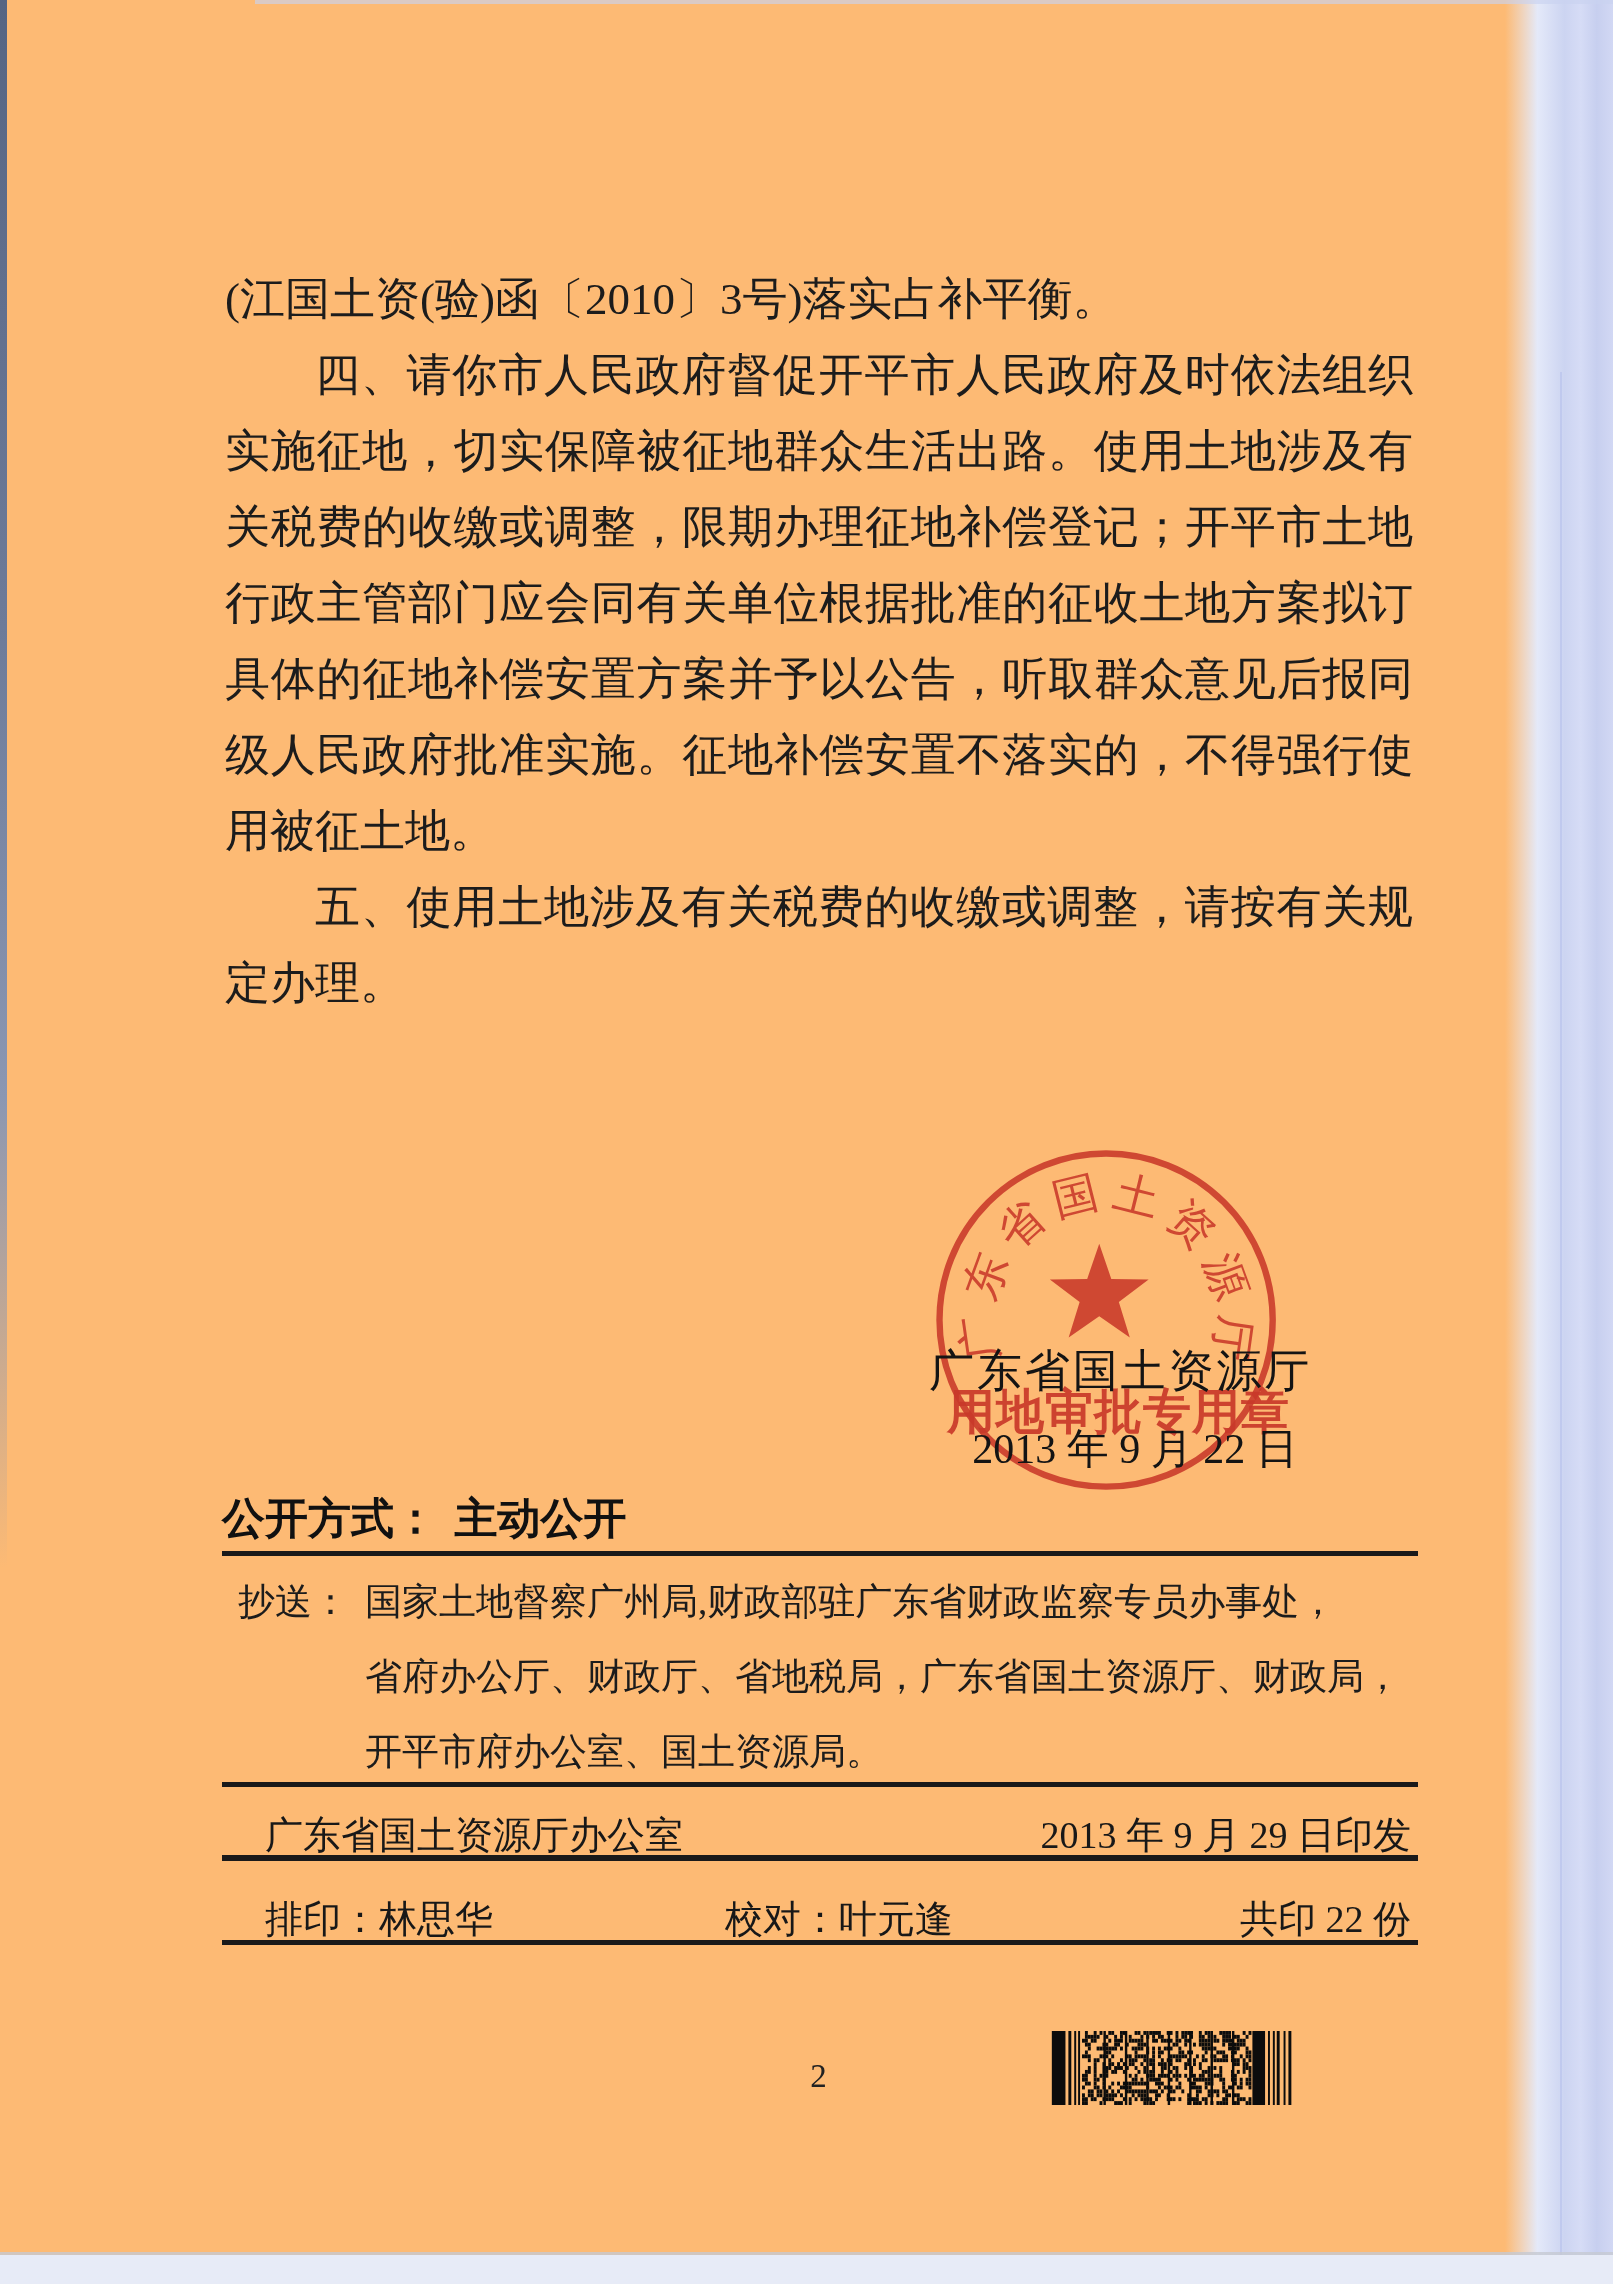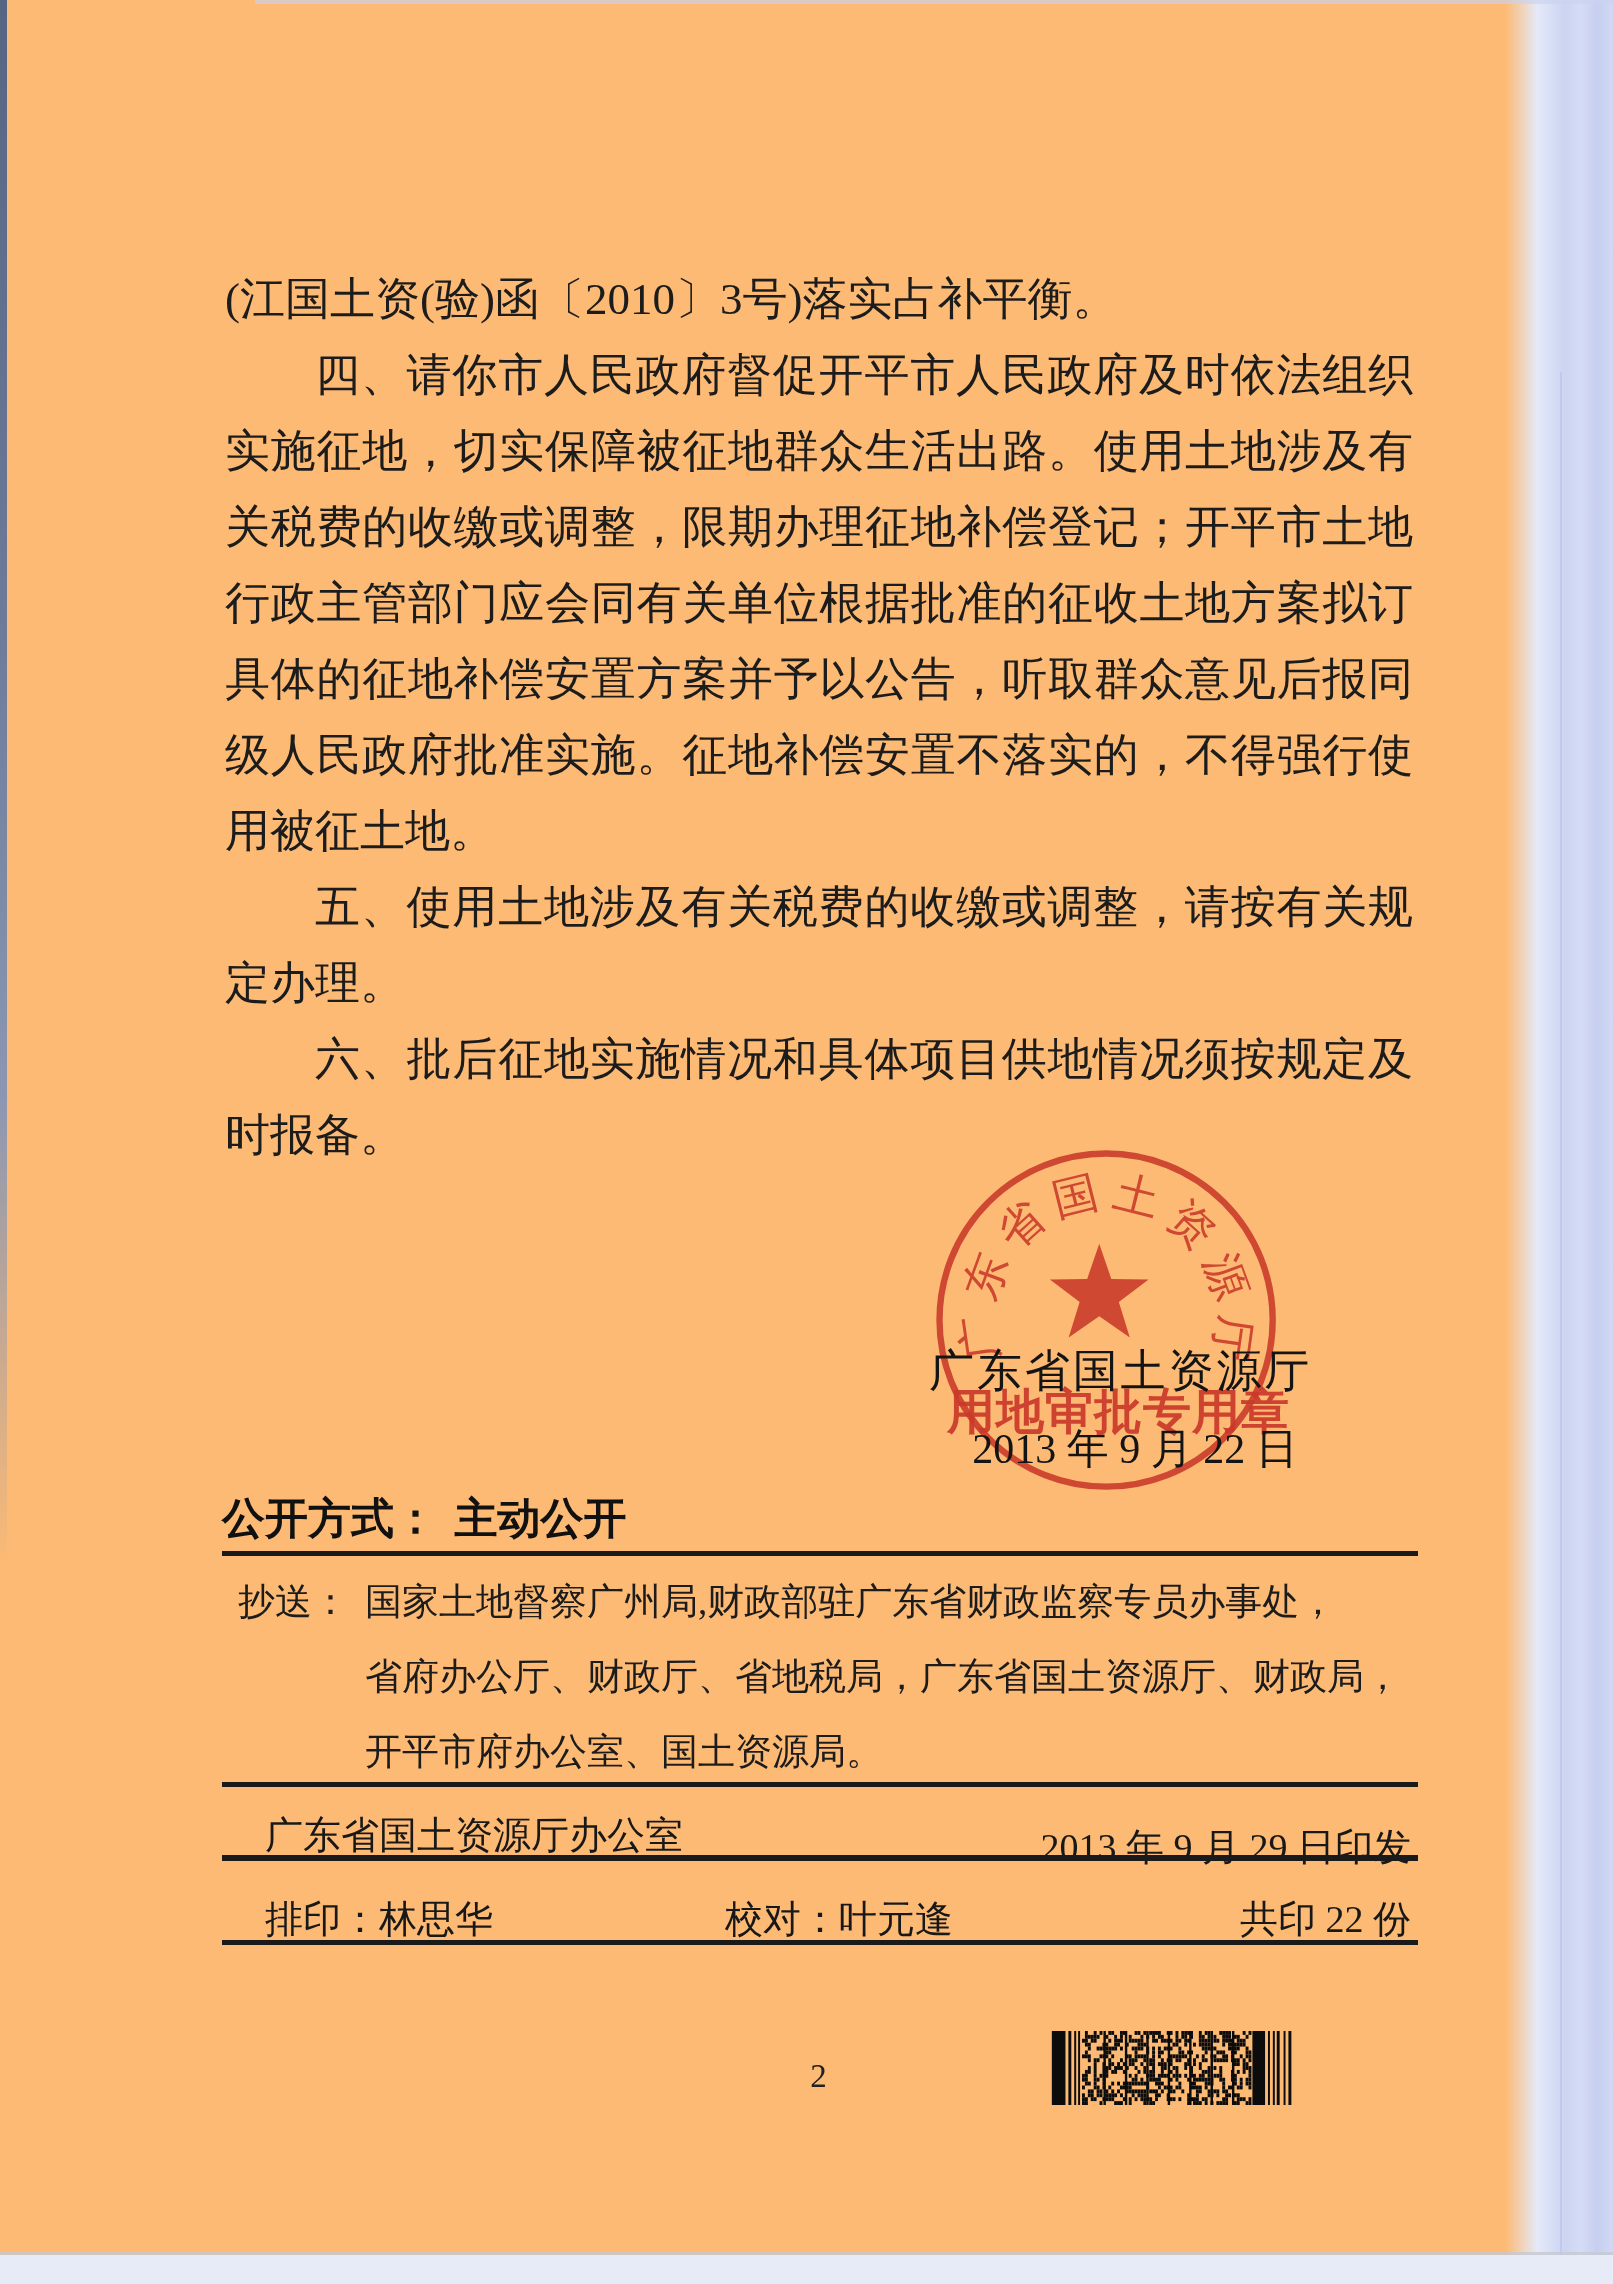--- a/index.html
+++ b/index.html
@@ -42,21 +42,21 @@
   #rule-2{top:1782px;height:4.9px;}
   #rule-3{top:1855px;height:5.9px;}
   #rule-4{top:1940px;height:4.9px;}
   
   #cc-label{left:238px;top:1564px;font-size:37px;line-height:75px;color:#1c1c1c;}
   #cc-lines{left:365px;top:1564px;width:1063px;font-size:37px;line-height:75px;color:#1c1c1c;}
   #cc-lines div{white-space:nowrap;}
   
   .frow{font-size:38px;color:#181818;white-space:nowrap;}
   #footer-office{left:265px;top:1810px;}
-  #footer-print-date{right:202px;top:1810px;margin-top:12px;}
+  #footer-print-date{right:202px;top:1810px;}
   #footer-typeset{left:265px;top:1894px;}
   #footer-proof{left:725px;top:1894px;}
   #footer-copies{right:202px;top:1894px;}
   
   #page-number{left:799px;top:2058px;width:39px;text-align:center;font-size:33px;color:#222;}
   #barcode{left:1051px;top:2031px;width:248px;height:74px;}
 </style>
 </head>
 <body>
 
@@ -66,21 +66,20 @@
   <div class="abs" id="edge-right-line"></div>
   <div class="abs" id="edge-left"></div>
   <div class="abs" id="edge-top"></div>
   <div class="abs" id="edge-bottom-line"></div>
   <div class="abs" id="edge-bottom"></div>
 
   <div class="abs" id="body-text">
     <p>(江国土资(验)函〔2010〕3号)落实占补平衡。</p>
     <p class="indent">四、请你市人民政府督促开平市人民政府及时依法组织实施征地，切实保障被征地群众生活出路。使用土地涉及有关税费的收缴或调整，限期办理征地补偿登记；开平市土地行政主管部门应会同有关单位根据批准的征收土地方案拟订具体的征地补偿安置方案并予以公告，听取群众意见后报同级人民政府批准实施。征地补偿安置不落实的，不得强行使用被征土地。</p>
     <p class="indent">五、使用土地涉及有关税费的收缴或调整，请按有关规定办理。</p>
-    <p class="indent">六、批后征地实施情况和具体项目供地情况须按规定及时报备。</p>
   </div>
 
   <svg class="abs" id="seal-svg" viewBox="0 0 400 400">
     <g id="seal-group" opacity="0.88">
       <circle id="seal-ring" cx="195" cy="196" r="170" fill="none" stroke-width="6.5" stroke="#c9392a"></circle>
       <polygon id="seal-star" points="188.0,118.0 175.7,154.0 137.6,154.6 168.0,177.5 156.8,213.9 188.0,192.0 219.2,213.9 208.0,177.5 238.4,154.6 200.3,154.0" fill="#c9392a"></polygon>
       <g id="seal-arc">
           <text x="66.3" y="214.1" fill="#c9392a" font-size="46" text-anchor="middle" dominant-baseline="central" transform="rotate(-98.0 66.3 214.1)">广</text>
           <text x="72.8" y="151.5" fill="#c9392a" font-size="46" text-anchor="middle" dominant-baseline="central" transform="rotate(-70.0 72.8 151.5)">东</text>
           <text x="108.0" y="99.4" fill="#c9392a" font-size="46" text-anchor="middle" dominant-baseline="central" transform="rotate(-42.0 108.0 99.4)">省</text>

